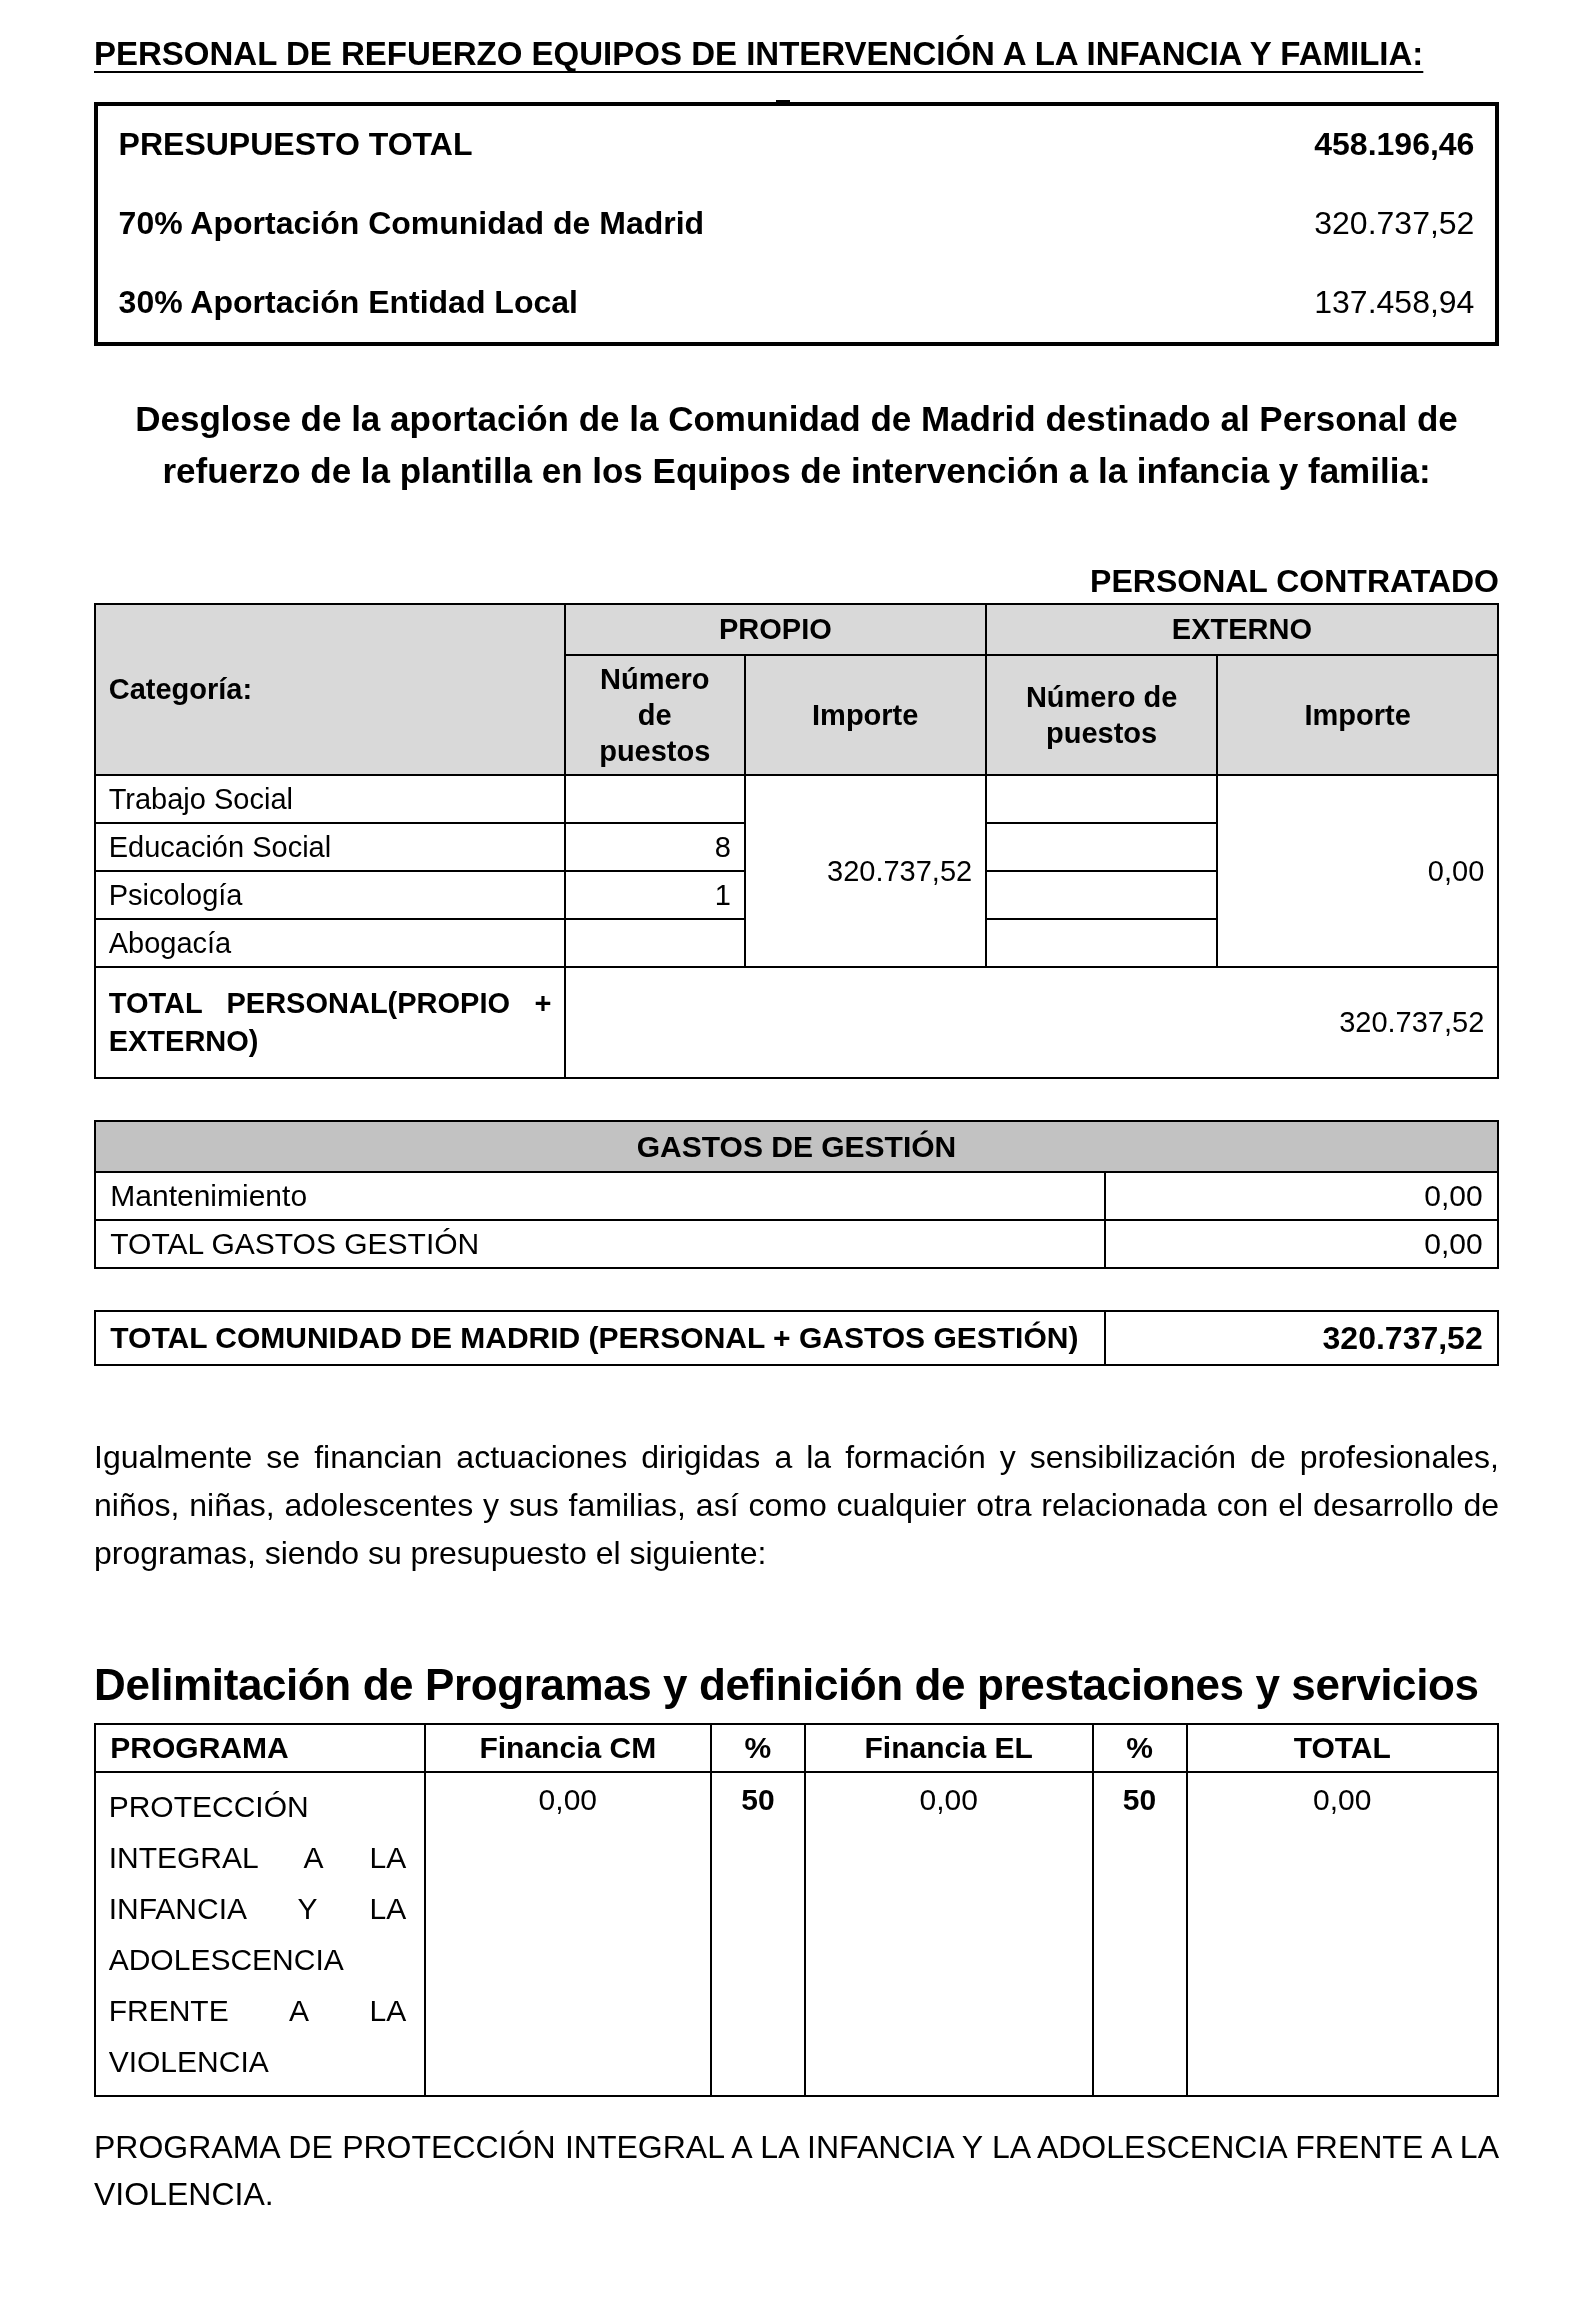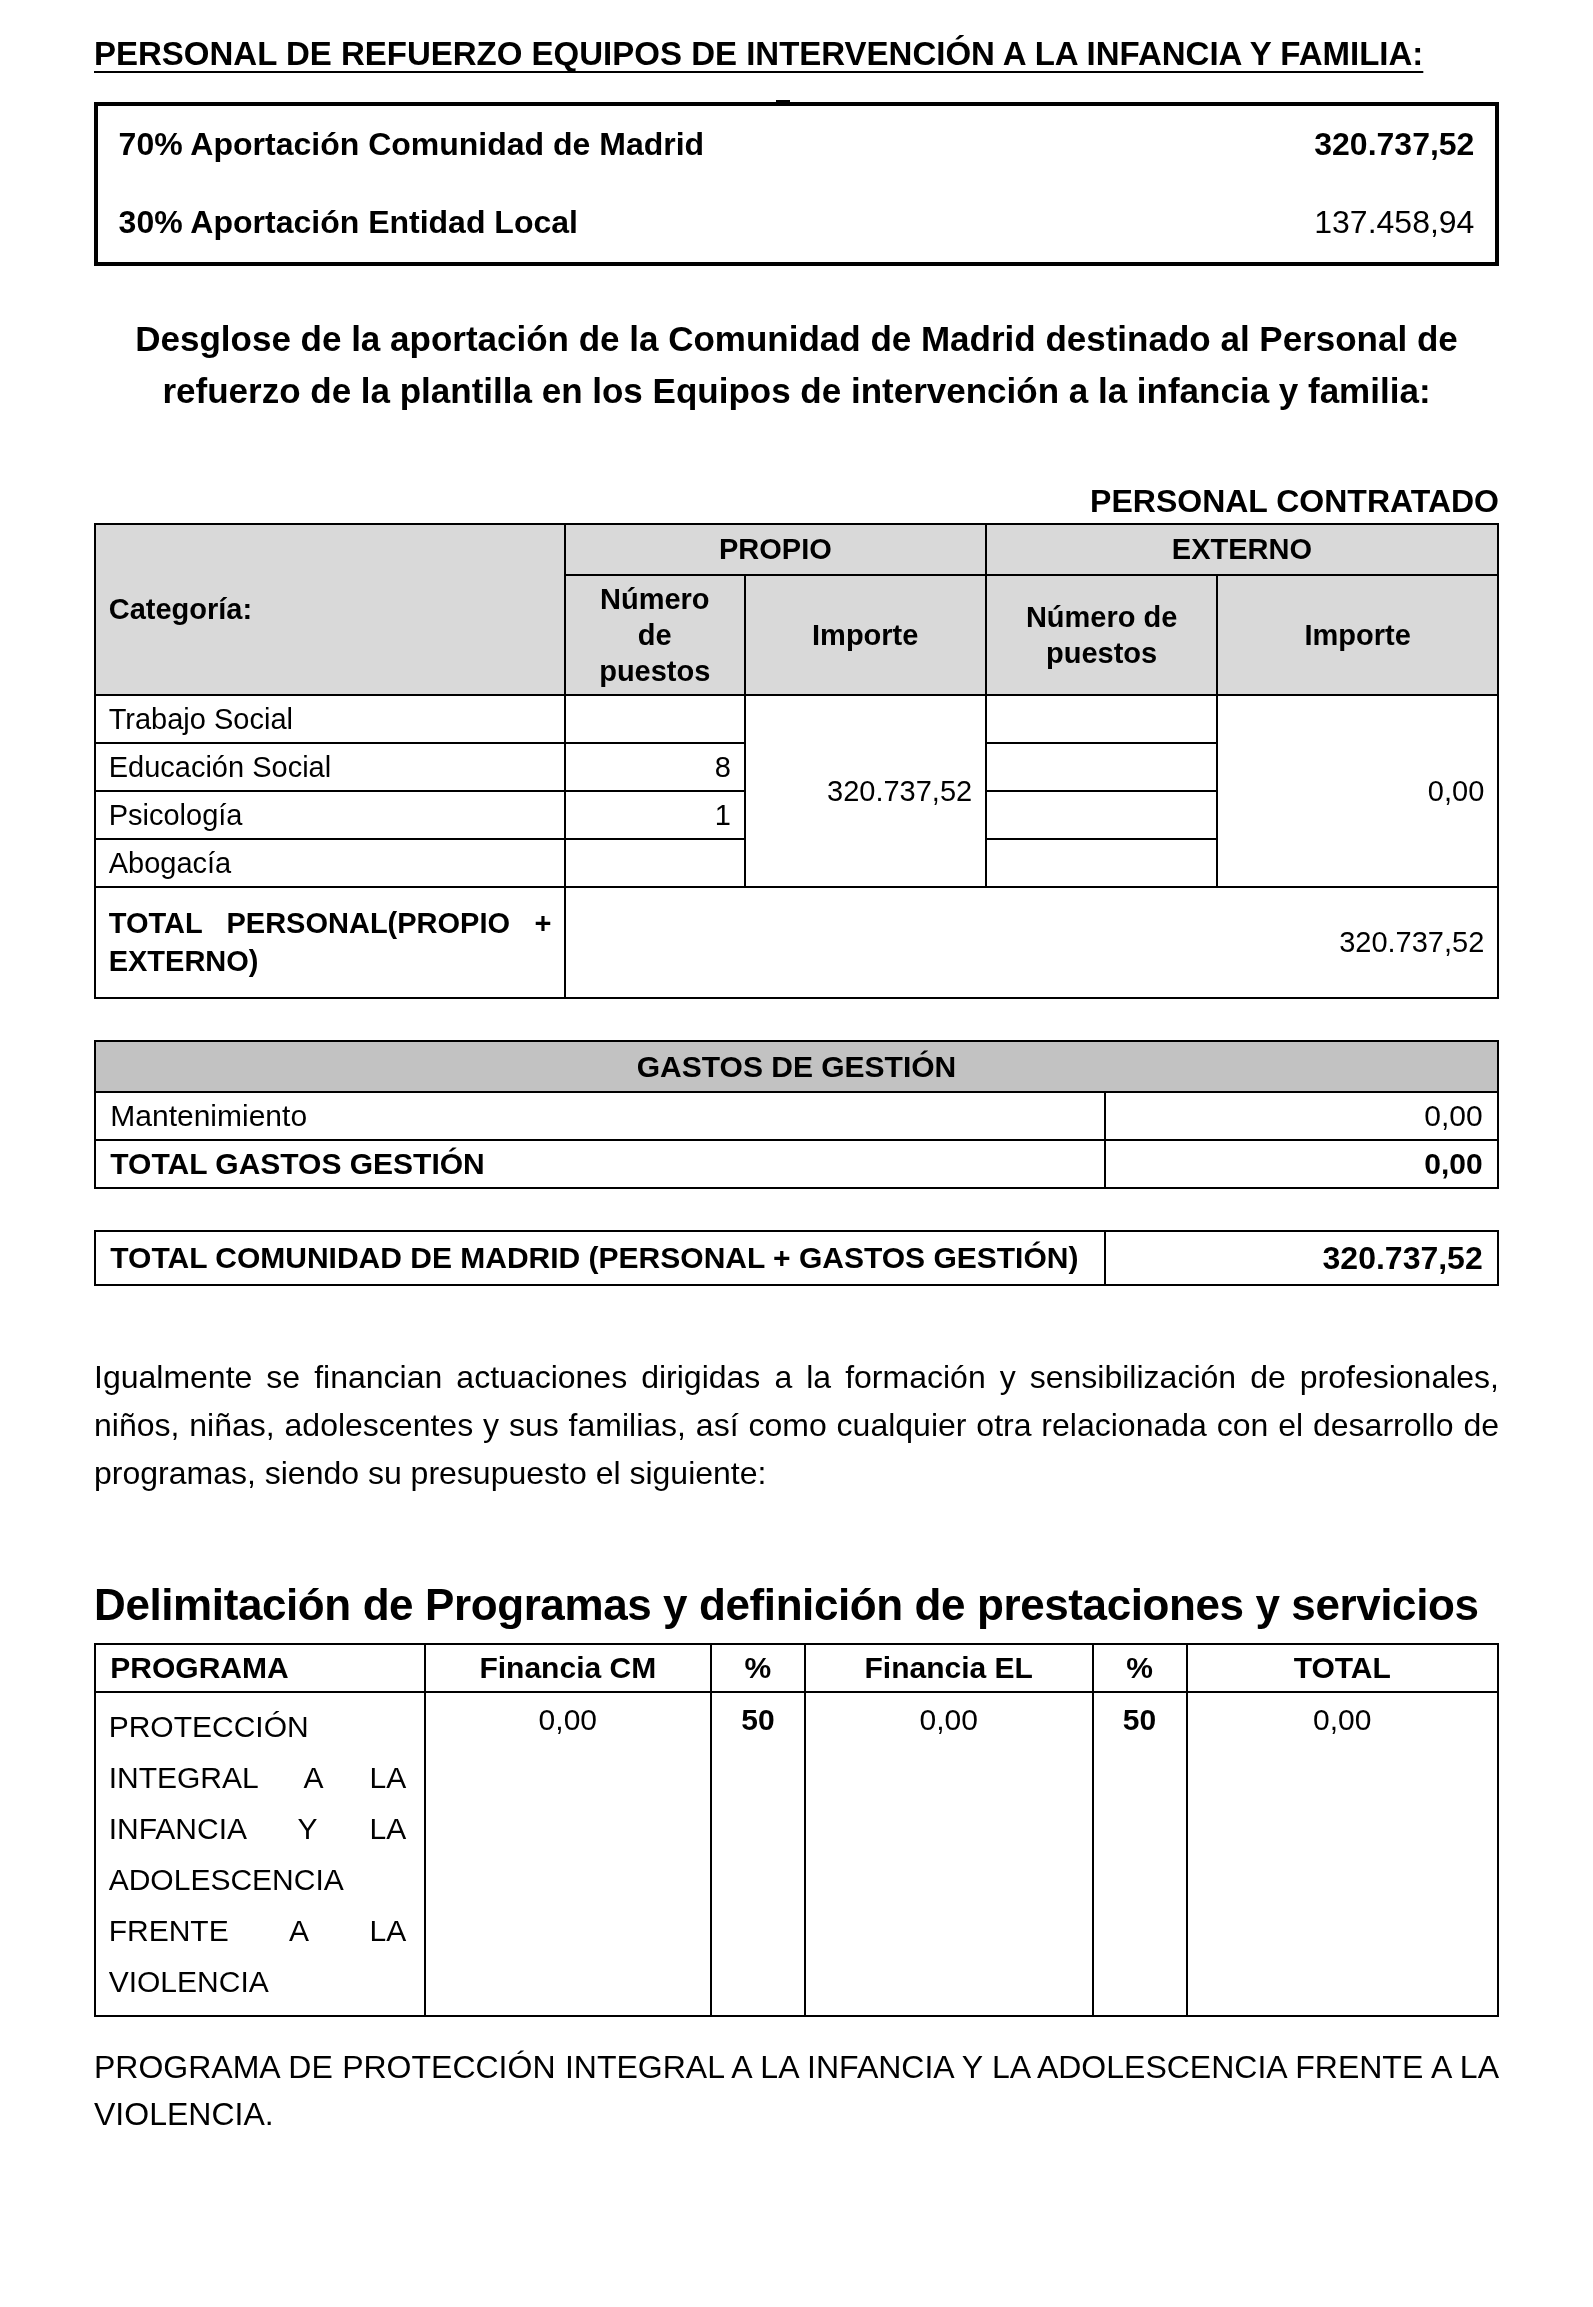--- a/index.html
+++ b/index.html
@@ -65,21 +65,21 @@
   .r-total{ height:111px; }
   .num{ text-align:right; padding-right:9.5px; }
   .money{ text-align:right; padding-right:16px; }
   .total-lbl{ font-weight:bold; text-align:justify; line-height:1.3; }
 
   
   .gastos-table{ margin-top:41px; }
   .gastos-table td{ border:2.4px solid #000; font-size:30px; padding:4.8px 14.3px; height:48px; }
   .gastos-table .gtitle{ background:#c2c2c2; font-weight:bold; text-align:center; height:51px; }
   .gastos-table .gval{ text-align:right; }
-  .gastos-table .gbold{ font-weight:bold; }
+  .gastos-table .gbold{ font-weight:normal; }
 
   .totalcm-table{ margin-top:41px; }
   .totalcm-table td{ border:2.4px solid #000; font-size:30px; padding:4.8px 14.3px; height:54px; font-weight:bold; }
   .totalcm-table .gval{ text-align:right; font-size:32px; }
 
   
   .para{
     margin-top:67px;
     font-size:32px; line-height:1.5;
     text-align:justify;
@@ -120,20 +120,24 @@
   <div class="doc-title">PERSONAL DE REFUERZO EQUIPOS DE INTERVENCIÓN A LA INFANCIA Y FAMILIA:</div>
 
   <div class="stray-mark"></div>
 
   <table class="budget-table">
     <colgroup>
         <col style="width:60%">
         <col style="width:40%">
       </colgroup>
     <tbody>
+        <tr>
+      <td class="lbl">PRESUPUESTO TOTAL</td>
+      <td class="val">458.196,46</td>
+    </tr>
     <tr>
       <td class="lbl">70% Aportación Comunidad de Madrid</td>
       <td class="val">320.737,52</td>
     </tr>
     <tr>
       <td class="lbl">30% Aportación Entidad Local</td>
       <td class="val">137.458,94</td>
     </tr>
   </tbody>
     </table>

